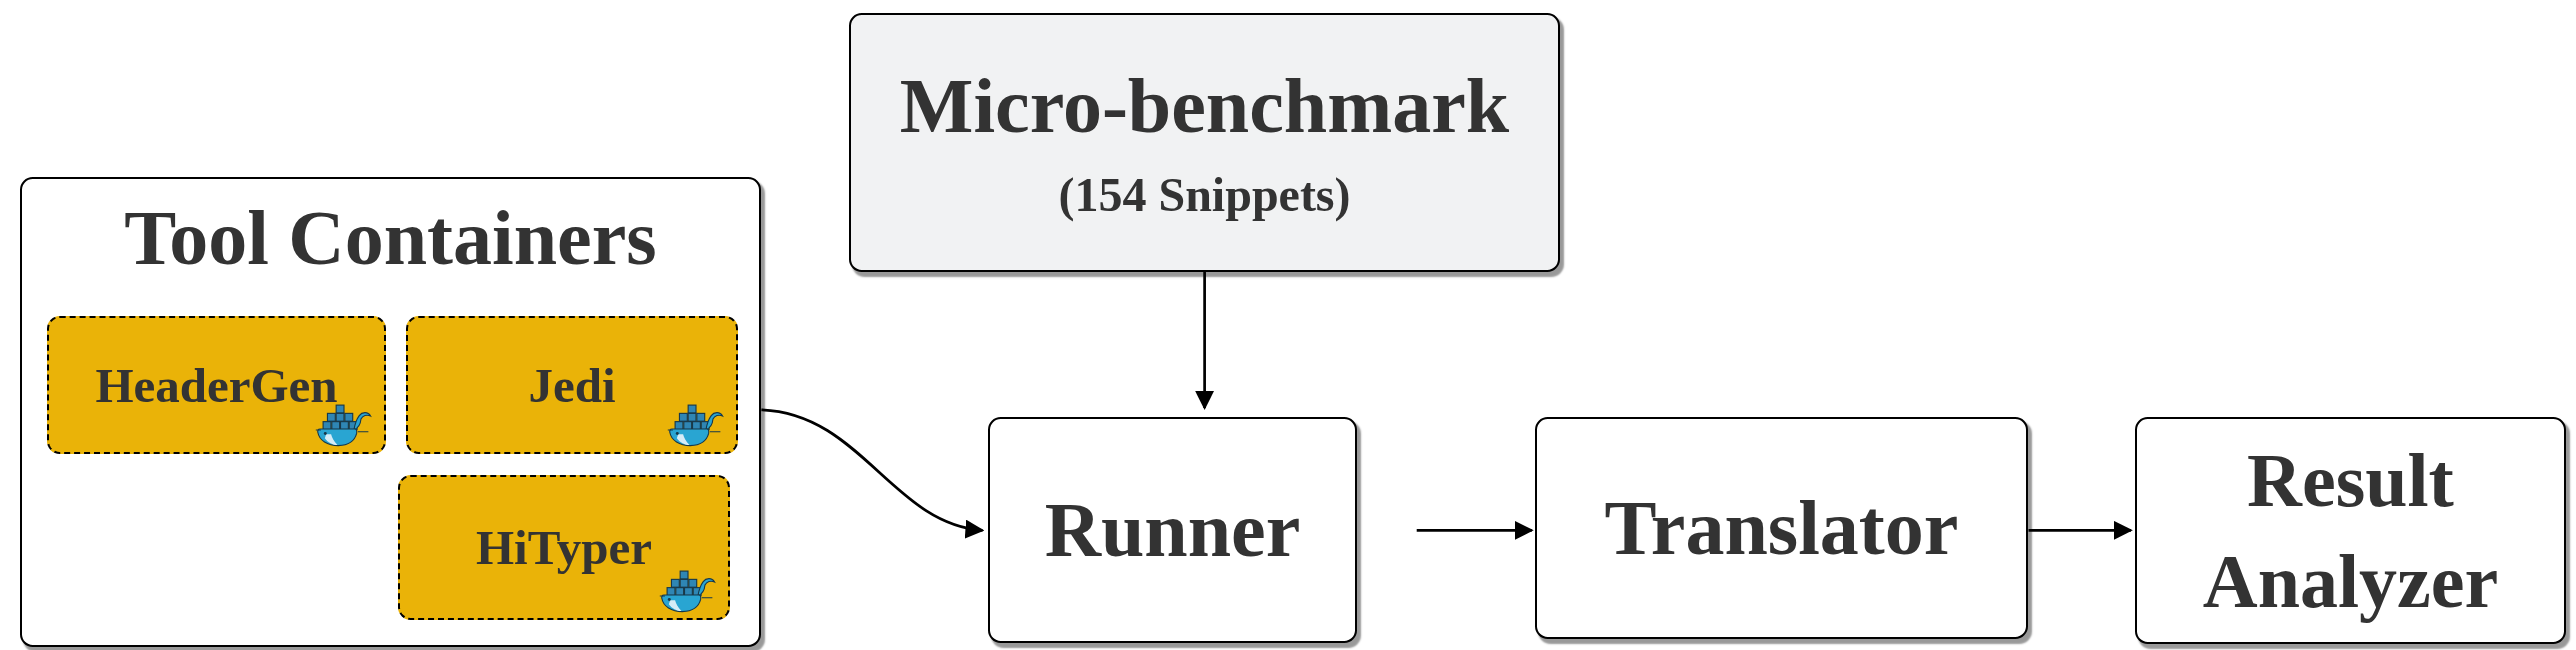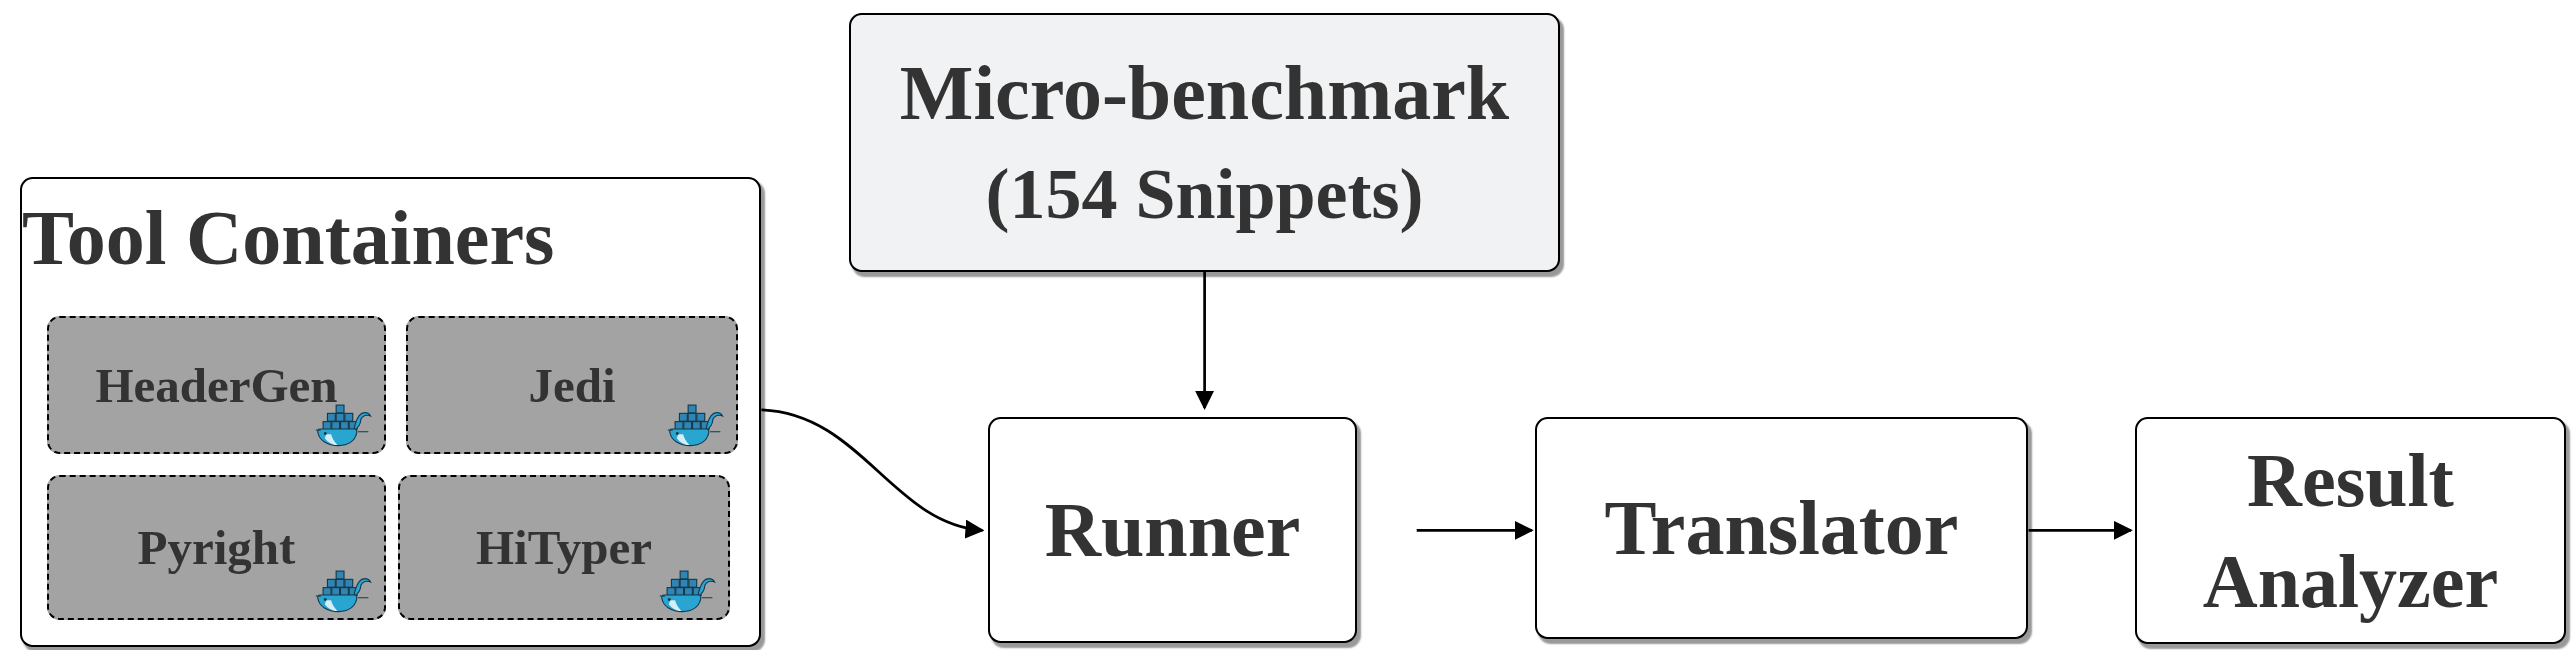--- a/index.html
+++ b/index.html
@@ -19,33 +19,33 @@
     background: #ffffff;
     border: 2.7px solid #000000;
     border-radius: 12.7px;
     box-shadow: 3.6px 4.5px 1.8px rgba(0,0,0,0.40);
     display: flex;
     align-items: center;
     justify-content: center;
     text-align: center;
   }
   .label-xl { font-size: 78px; line-height: 1.1; }
-  .label-lg { font-size: 72px; line-height: 1.1; }
+  .label-lg { font-size: 48px; line-height: 1.1; }
 
   
   #toolbox { left: 20px; top: 177px; width: 741px; height: 470px; display: block; }
   #toolbox-title {
     position: absolute; left: 0; right: 0; top: 18px;
-    text-align: left; font-size: 78px; line-height: 1.05;
+    text-align: center; font-size: 78px; line-height: 1.05;
   }
   .tool {
     position: absolute;
     border: 2.7px dashed #000000;
     border-radius: 12.7px;
-    background: #a3a3a3;
+    background: #eab308;
     display: flex;
     align-items: center;
     justify-content: center;
     font-size: 49px;
   }
   #tool-headergen { left: 25px;  top: 137px; width: 339px; height: 138px; }
   #tool-jedi      { left: 384px; top: 137px; width: 332px; height: 138px; }
   #tool-pyright   { left: 25px;  top: 296px; width: 339px; height: 145px; }
   #tool-hityper   { left: 376px; top: 296px; width: 332px; height: 145px; }
   .docker-icon {
@@ -118,26 +118,20 @@
         </svg>
     </div>
 
     <div class="tool" id="tool-jedi">
       <span>Jedi</span>
       <svg class="docker-icon" viewBox="0 0 64 49" width="58" height="44">
           <use href="#docker-whale"></use>
         </svg>
     </div>
 
-    <div class="tool" id="tool-pyright">
-      <span>Pyright</span>
-      <svg class="docker-icon" viewBox="0 0 64 49" width="58" height="44">
-          <use href="#docker-whale"></use>
-        </svg>
-    </div>
 
     <div class="tool" id="tool-hityper">
       <span>HiTyper</span>
       <svg class="docker-icon" viewBox="0 0 64 49" width="58" height="44">
           <use href="#docker-whale"></use>
         </svg>
     </div>
   </div>
 
   <div class="node" id="micro">

